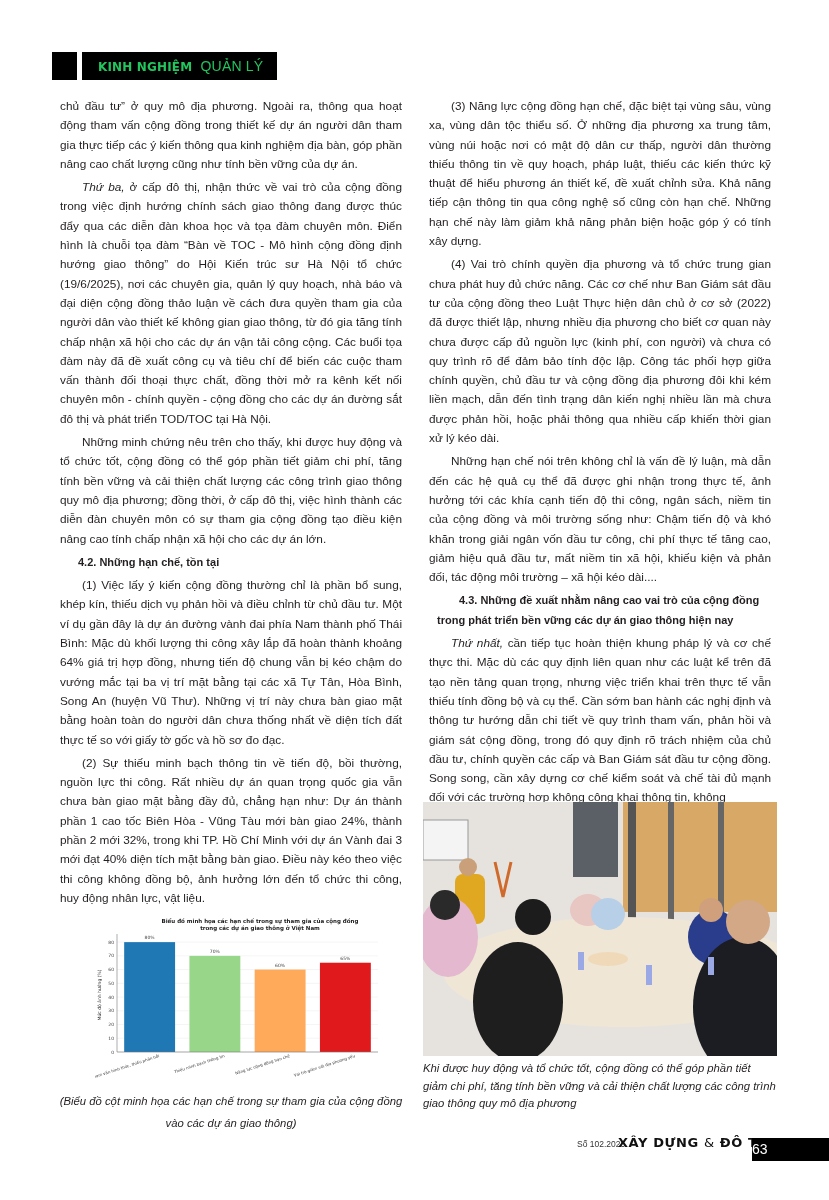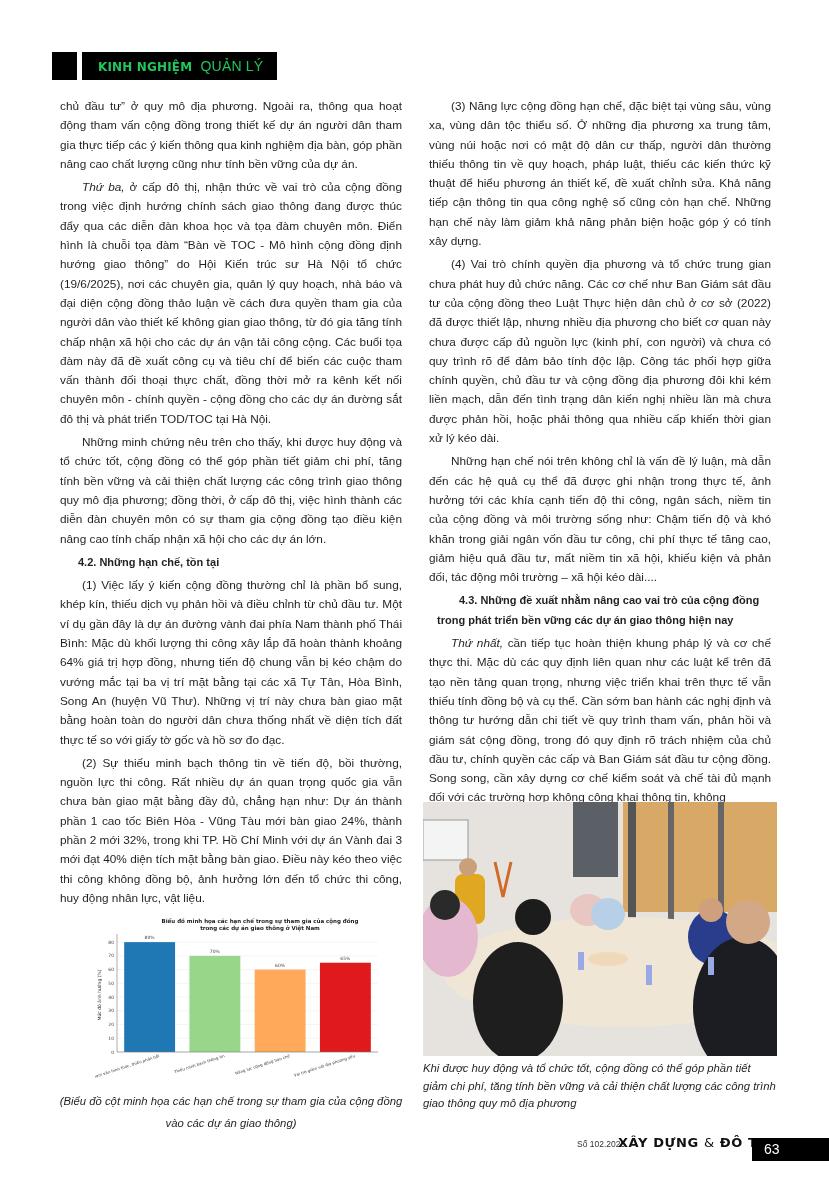--- a/index.html
+++ b/index.html
@@ -44,21 +44,21 @@
     }
 
     .footer-issue { position: absolute; left: 561px; top: 1139px; font-size: 8.5px; color: #333; margin-left: 16px; }
     .footer-mag {
       position: absolute; left: 618px; top: 1135px; font-size: 13px; font-weight: bold; letter-spacing: 0.6px;
       font-family: "DejaVu Sans", sans-serif; color: #111; white-space: nowrap;
     }
     .footer-mag .amp { font-weight: normal; }
     .footer-page {
       position: absolute; left: 752px; top: 1138px; width: 77px; height: 23px; background: #000; color: #fff;
-      font-size: 14px; padding-left: 12px; box-sizing: border-box; line-height: 23px;
+      font-size: 14px; padding-left: 0; box-sizing: border-box; line-height: 23px;
     }
   </style>
 </head>
 <body>
 
 <div class="hdr-square"></div>
 <div class="hdr-bar">
   <span class="b">KINH NGHIỆM</span>
   <span class="l">QUẢN LÝ</span>
 </div>

